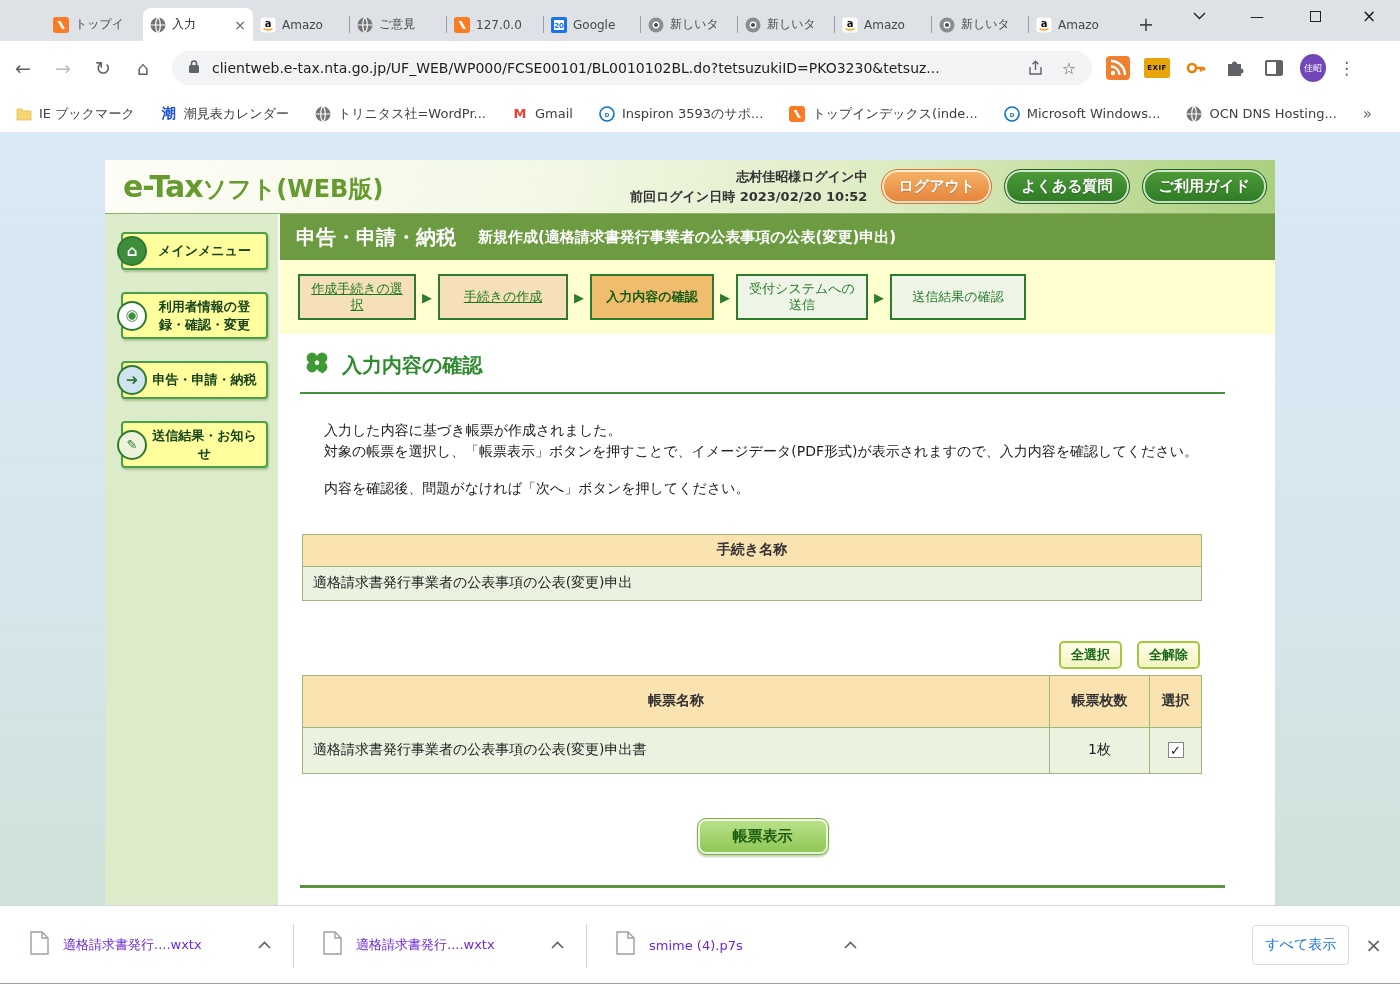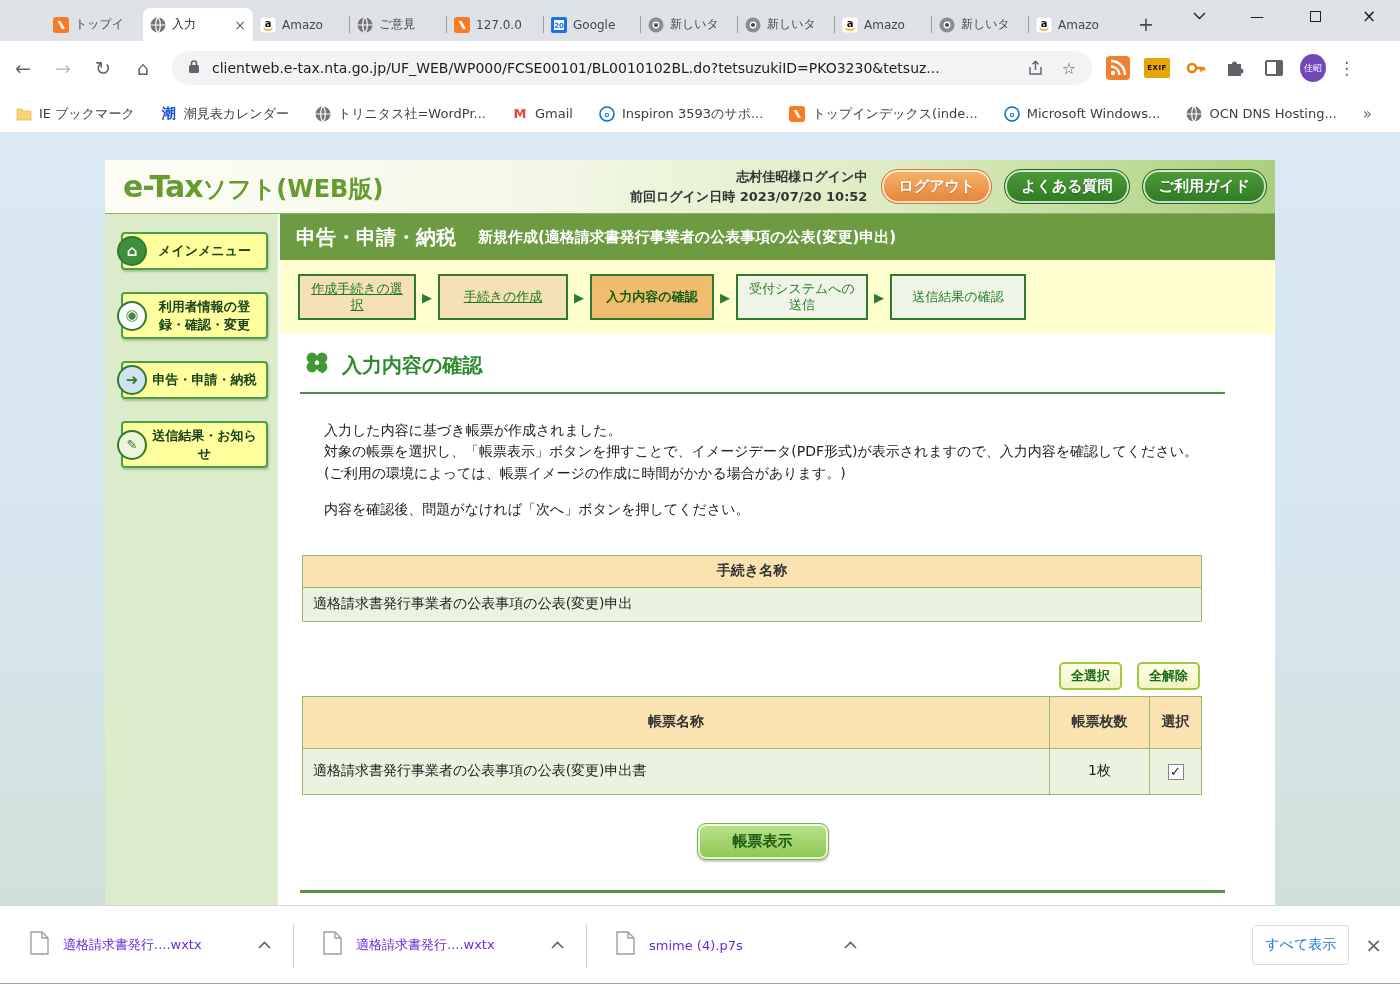--- a/index.html
+++ b/index.html
@@ -98,21 +98,21 @@
   .selrow { width:900px; margin-top:40px; text-align:right; }
   .sel-btn { display:inline-block; background:linear-gradient(#ffffe9,#f3f3c2); border:2px solid #a3c840; border-radius:5px; font-size:13px; font-weight:bold; color:#1a6a1a; padding:3px 10px; margin-left:10px; cursor:pointer; }
   .tbl2 { margin-top:6px; }
   .tbl2 th { height:52px; }
   .tbl2 td { height:46px; }
   .tbl2 .c-name { padding-left:10px; }
   .tbl2 .c-count { text-align:center; width:100px; }
   .tbl2 .c-sel { text-align:center; width:52px; }
   .checkbox { display:inline-flex; width:16px; height:16px; background:#fff; border:1px solid #848484; align-items:center; justify-content:center; font-size:13px; color:#222; font-weight:bold; }
 
-  .show-form-btn { display:block; margin:28px auto 0; width:132px; height:37px; border-radius:9px; background:linear-gradient(#bce28c,#8cc653); border:1px solid #7ab148; box-shadow:inset 0 0 0 2px rgba(255,255,255,.8), 0 2px 2px rgba(100,140,70,.4); font-size:15px; font-weight:bold; color:#1c5c10; font-family:inherit; cursor:pointer; }
+  .show-form-btn { display:block; margin:44px auto 0; width:132px; height:37px; border-radius:9px; background:linear-gradient(#bce28c,#8cc653); border:1px solid #7ab148; box-shadow:inset 0 0 0 2px rgba(255,255,255,.8), 0 2px 2px rgba(100,140,70,.4); font-size:15px; font-weight:bold; color:#1c5c10; font-family:inherit; cursor:pointer; }
   .bottom-rule { width:925px; border:0; border-top:3px solid #5a9440; margin-top:30px; }
 
   
   .dlbar { position:absolute; bottom:0; left:0; width:1400px; height:79px; background:#fff; border-top:1px solid #d4d6d8; display:flex; align-items:center; box-shadow:inset 0 -1px 0 #9aa0a6; }
   .dl-item { width:293px; height:100%; display:flex; align-items:center; padding-left:30px; position:relative; }
   .dl-item + .dl-item::before { content:""; position:absolute; left:0; top:18px; height:44px; width:1px; background:#d0d2d4; }
   .dl-name { font-size:13px; color:#6d28d9; margin-left:14px; white-space:nowrap; overflow:hidden; max-width:165px; }
   .dl-chev { margin-left:auto; margin-right:22px; color:#5f6368; }
   .dl-right { margin-left:auto; display:flex; align-items:center; }
   .show-all-btn { background:#fff; border:1px solid #dadce0; border-radius:4px; color:#1a73e8; font-size:14px; padding:10px 12px; font-family:inherit; cursor:pointer; }
@@ -362,21 +362,21 @@
 
 <div class="page">
   <div class="etax-box">
 
     <div class="etax-header">
       <div class="etax-logo">
         <span class="en">e-Tax</span><span class="jp">ソフト(WEB版)</span>
       </div>
       <div class="login-block">
         <div>志村佳昭様ログイン中</div>
-        <div>前回ログイン日時  2023/07/20 10:52</div>
+        <div>前回ログイン日時  2023/02/20 10:52</div>
       </div>
       <div class="hdr-btn btn-logout">ログアウト</div>
       <div class="hdr-btn btn-green">よくある質問</div>
       <div class="hdr-btn btn-green btn-guide">ご利用ガイド</div>
     </div>
 
     <div class="etax-body">
 
       <div class="sidebar">
         <div class="side-btn">
@@ -424,21 +424,20 @@
                   <circle cx="18" cy="17" r="5.4" fill="#3f9a35"></circle>
                   <path d="M13 13l6 10" stroke="#3f9a35" stroke-width="2" fill="none"></path>
                   <circle cx="13" cy="12.8" r="2.2" fill="#fff"></circle>
                 </svg></span>
             <h1>入力内容の確認</h1>
           </div>
 
           <div class="instructions">
             <div>入力した内容に基づき帳票が作成されました。</div>
             <div>対象の帳票を選択し、「帳票表示」ボタンを押すことで、イメージデータ(PDF形式)が表示されますので、入力内容を確認してください。</div>
-            <div>(ご利用の環境によっては、帳票イメージの作成に時間がかかる場合があります。)</div>
           </div>
           <div class="instructions2">内容を確認後、問題がなければ「次へ」ボタンを押してください。</div>
 
           <table class="etbl tbl1">
             <tbody>
                 <tr>
                   <th>手続き名称</th>
                 </tr>
             <tr>
                   <td>適格請求書発行事業者の公表事項の公表(変更)申出</td>

